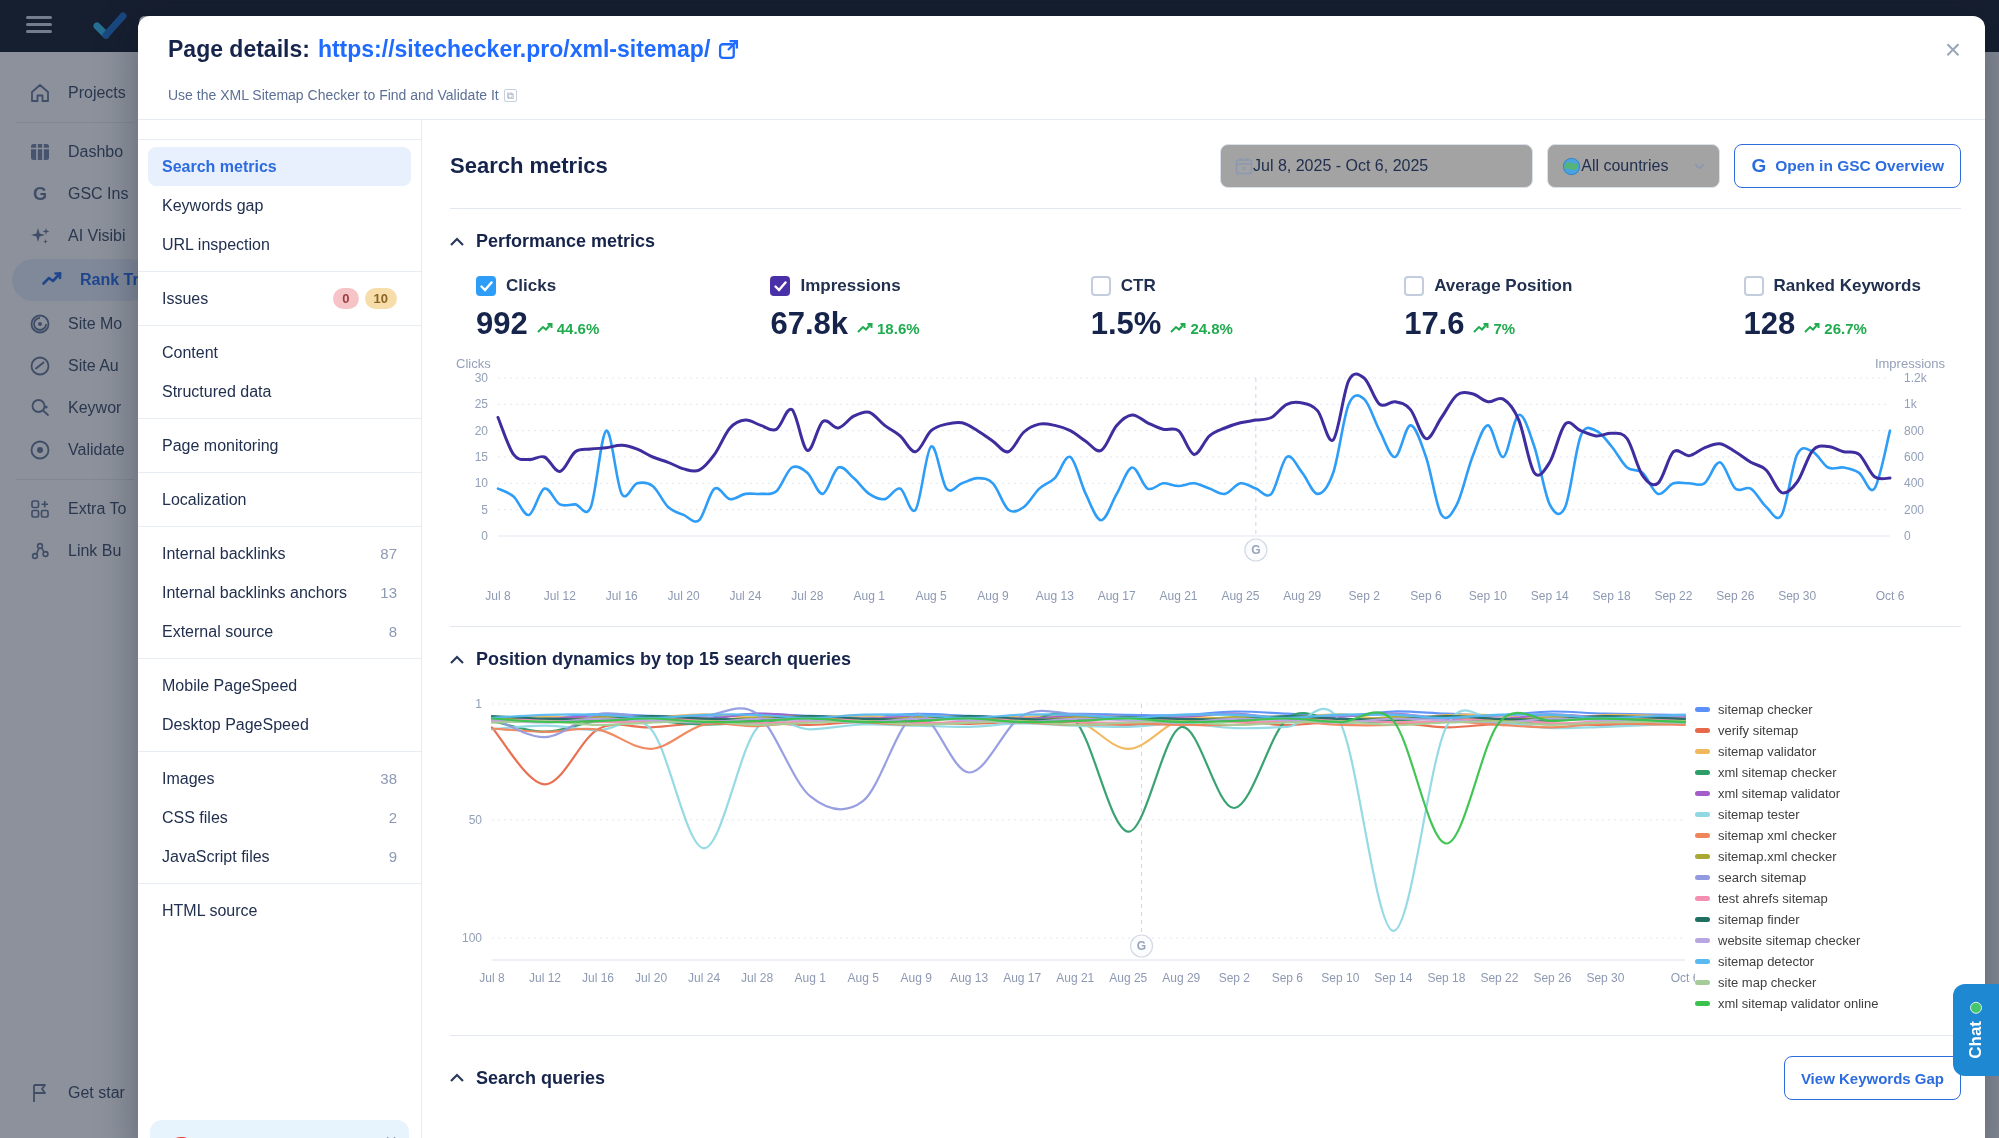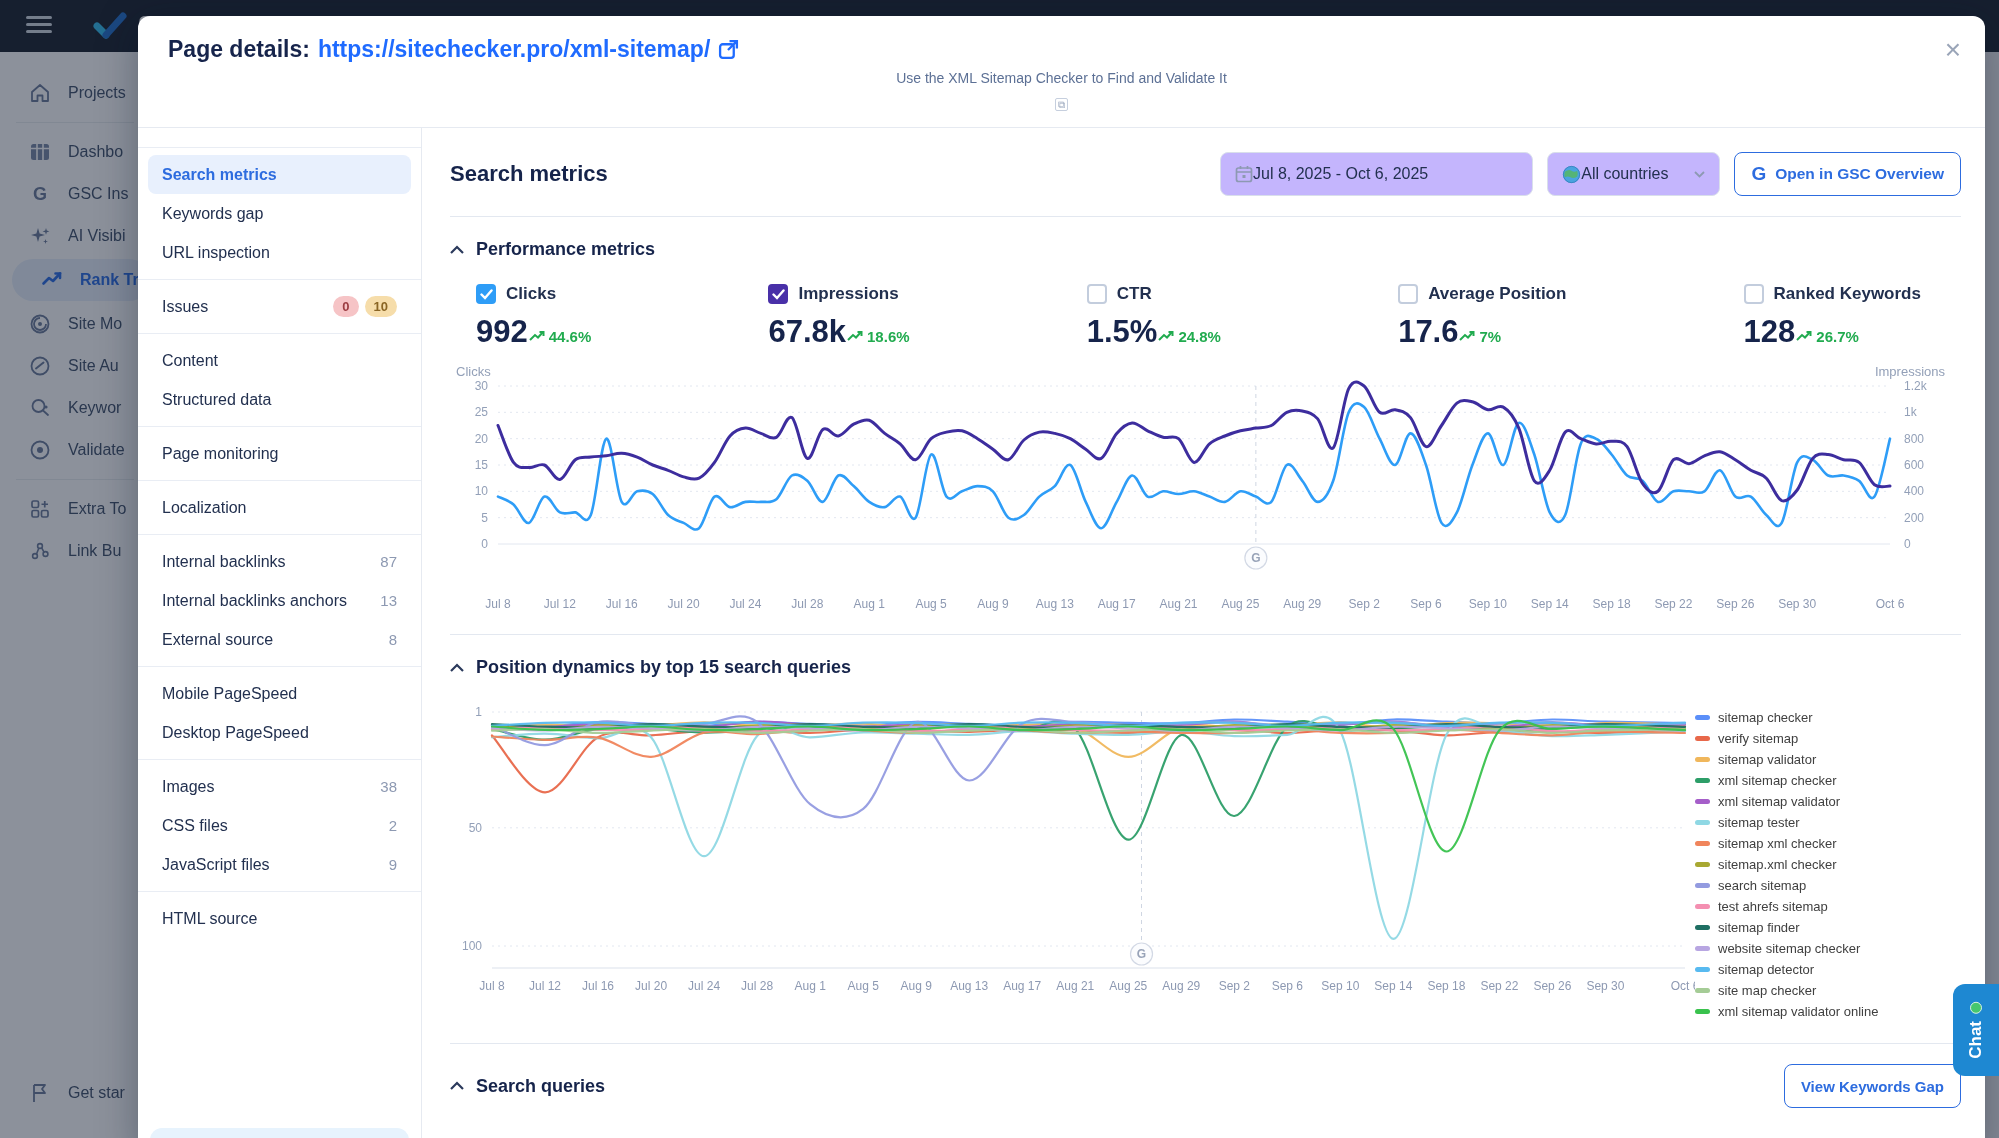--- a/index.html
+++ b/index.html
@@ -17,52 +17,52 @@
   .side-item.active{background:#dce6f5;border-radius:24px;margin:2px 0 2px 12px;color:#2d6cdf;font-weight:600;}
   .side-item.active .ic{color:#2d6cdf;}
   .side-div{height:1px;background:#dfe3ea;margin:8px 16px;}
   .side-footer{position:absolute;bottom:24px;left:0;right:0;}
   .dim{position:absolute;inset:0;background:rgba(16,25,42,.45);z-index:2;}
   
   .modal{position:absolute;left:138px;top:16px;width:1847px;height:1138px;background:#fff;border-radius:12px;z-index:3;overflow:hidden;box-shadow:0 8px 40px rgba(10,20,40,.35);}
   .m-header{position:relative;padding:20px 30px 16px 30px;border-bottom:1px solid #e6eaf1;}
   .m-title{font-size:23px;font-weight:800;color:#16244b;display:flex;align-items:center;gap:8px;}
   .m-title a{color:#1f6bff;text-decoration:none;font-weight:800;}
-  .m-sub{margin-top:7px;font-size:14px;color:#5c7095;display:flex;align-items:center;gap:12px;flex-direction:column;}
+  .m-sub{margin-top:24px;font-size:14px;color:#5c7095;display:flex;align-items:center;gap:5px;}
   .m-sub .mini{font-size:10px;color:#9aa7bd;border:1px solid #c6cfde;border-radius:2px;padding:0 2px;line-height:11px;}
   .m-close{position:absolute;right:24px;top:22px;font-size:28px;line-height:24px;color:#9aa5b8;cursor:pointer;font-weight:400;}
   .m-body{display:flex;height:1056px;}
   
   .m-nav{width:284px;flex:0 0 284px;border-right:1px solid #e6eaf1;padding:12px 0;box-sizing:border-box;position:relative;}
   .nav-item{display:flex;align-items:center;height:39px;margin:0 10px;padding:0 14px;border-radius:8px;font-size:16px;font-weight:500;color:#22304f;cursor:pointer;}
   .nav-item .lbl{flex:1;white-space:nowrap;overflow:hidden;}
   .nav-item.active{background:#e8f0fd;color:#2d6cdf;font-weight:600;}
   .nav-item .cnt{font-size:15px;color:#8d99b2;font-weight:500;}
   .nav-badge{font-size:13px;font-weight:700;border-radius:999px;padding:3px 9px;margin-left:6px;}
   .nav-div{height:1px;background:#e9edf4;margin:7px 0;}
   
   .promo{position:absolute;left:12px;right:12px;top:1000px;background:#e7f3fd;border-radius:12px;padding:16px 16px 14px 16px;box-sizing:border-box;}
   .promo-close{position:absolute;right:12px;top:10px;font-size:20px;color:#8c9ab0;cursor:pointer;}
   .promo-icons{display:flex;align-items:center;gap:9px;margin-bottom:12px;}
   
   .m-content{flex:1;padding:0 28px;box-sizing:border-box;position:relative;}
   .toolbar{display:flex;align-items:center;padding-top:24px;padding-bottom:20px;border-bottom:1px solid #e3e8f0;}
   .tb-title{font-size:22px;font-weight:800;color:#16244b;flex:1;}
-  .ctl{height:44px;border:1px solid #d9dfeb;border-radius:8px;background:#c4b5fd;display:flex;align-items:center;gap:0;padding:0 14px;font-size:16px;color:#22304f;box-sizing:border-box;cursor:pointer;}
+  .ctl{height:44px;border:1px solid #d9dfeb;border-radius:8px;background:#a3a3a3;display:flex;align-items:center;gap:0;padding:0 14px;font-size:16px;color:#22304f;box-sizing:border-box;cursor:pointer;}
   .ctl+ .ctl,.ctl+ .btn{margin-left:14px;}
   .btn-gsc{height:44px;margin-left:14px;border:1.5px solid #2d6cdf;border-radius:8px;display:flex;align-items:center;gap:9px;padding:0 16px;color:#2d6cdf;font-size:15.5px;font-weight:700;background:#fff;cursor:pointer;box-sizing:border-box;}
   .g-letter{font-weight:800;font-size:19px;color:#2d6cdf;}
   .section-head{display:flex;align-items:center;gap:12px;margin-top:22px;}
   .chev{width:14px;height:10px;cursor:pointer;flex:0 0 14px;}
   .sec-title{font-size:18px;font-weight:800;color:#16244b;}
   .metrics{display:flex;justify-content:space-between;margin-top:24px;padding-left:26px;padding-right:40px;}
   .metric .top{display:flex;align-items:center;gap:10px;font-size:17px;font-weight:600;color:#22304f;}
   .cb{width:20px;height:20px;border-radius:4px;box-sizing:border-box;display:flex;align-items:center;justify-content:center;cursor:pointer;}
   .cb.un{border:2px solid #c3cddd;background:#fff;}
-  .metric .val{margin-top:10px;display:flex;align-items:baseline;gap:1px;}
+  .metric .val{margin-top:10px;display:flex;align-items:baseline;gap:9px;}
   .metric .num{font-size:31px;font-weight:700;color:#16244b;}
   .metric .trend{font-size:15px;font-weight:700;color:#21ab4f;display:flex;align-items:center;gap:3px;}
   .chart-wrap{margin-top:14px;}
   .hr{height:1px;background:#e3e8f0;margin-top:18px;}
   .pos-flex{display:flex;align-items:flex-start;margin-top:6px;}
   .legend{width:262px;flex:0 0 262px;padding-top:26px;}
   .legend-item{display:flex;align-items:center;gap:8px;margin-bottom:6px;}
   .legend-item .bar{width:15px;height:5px;border-radius:3px;flex:0 0 15px;}
   .legend-item .tx{font-size:13px;color:#404040;}
   .queries-head{display:flex;align-items:center;margin-top:20px;}

